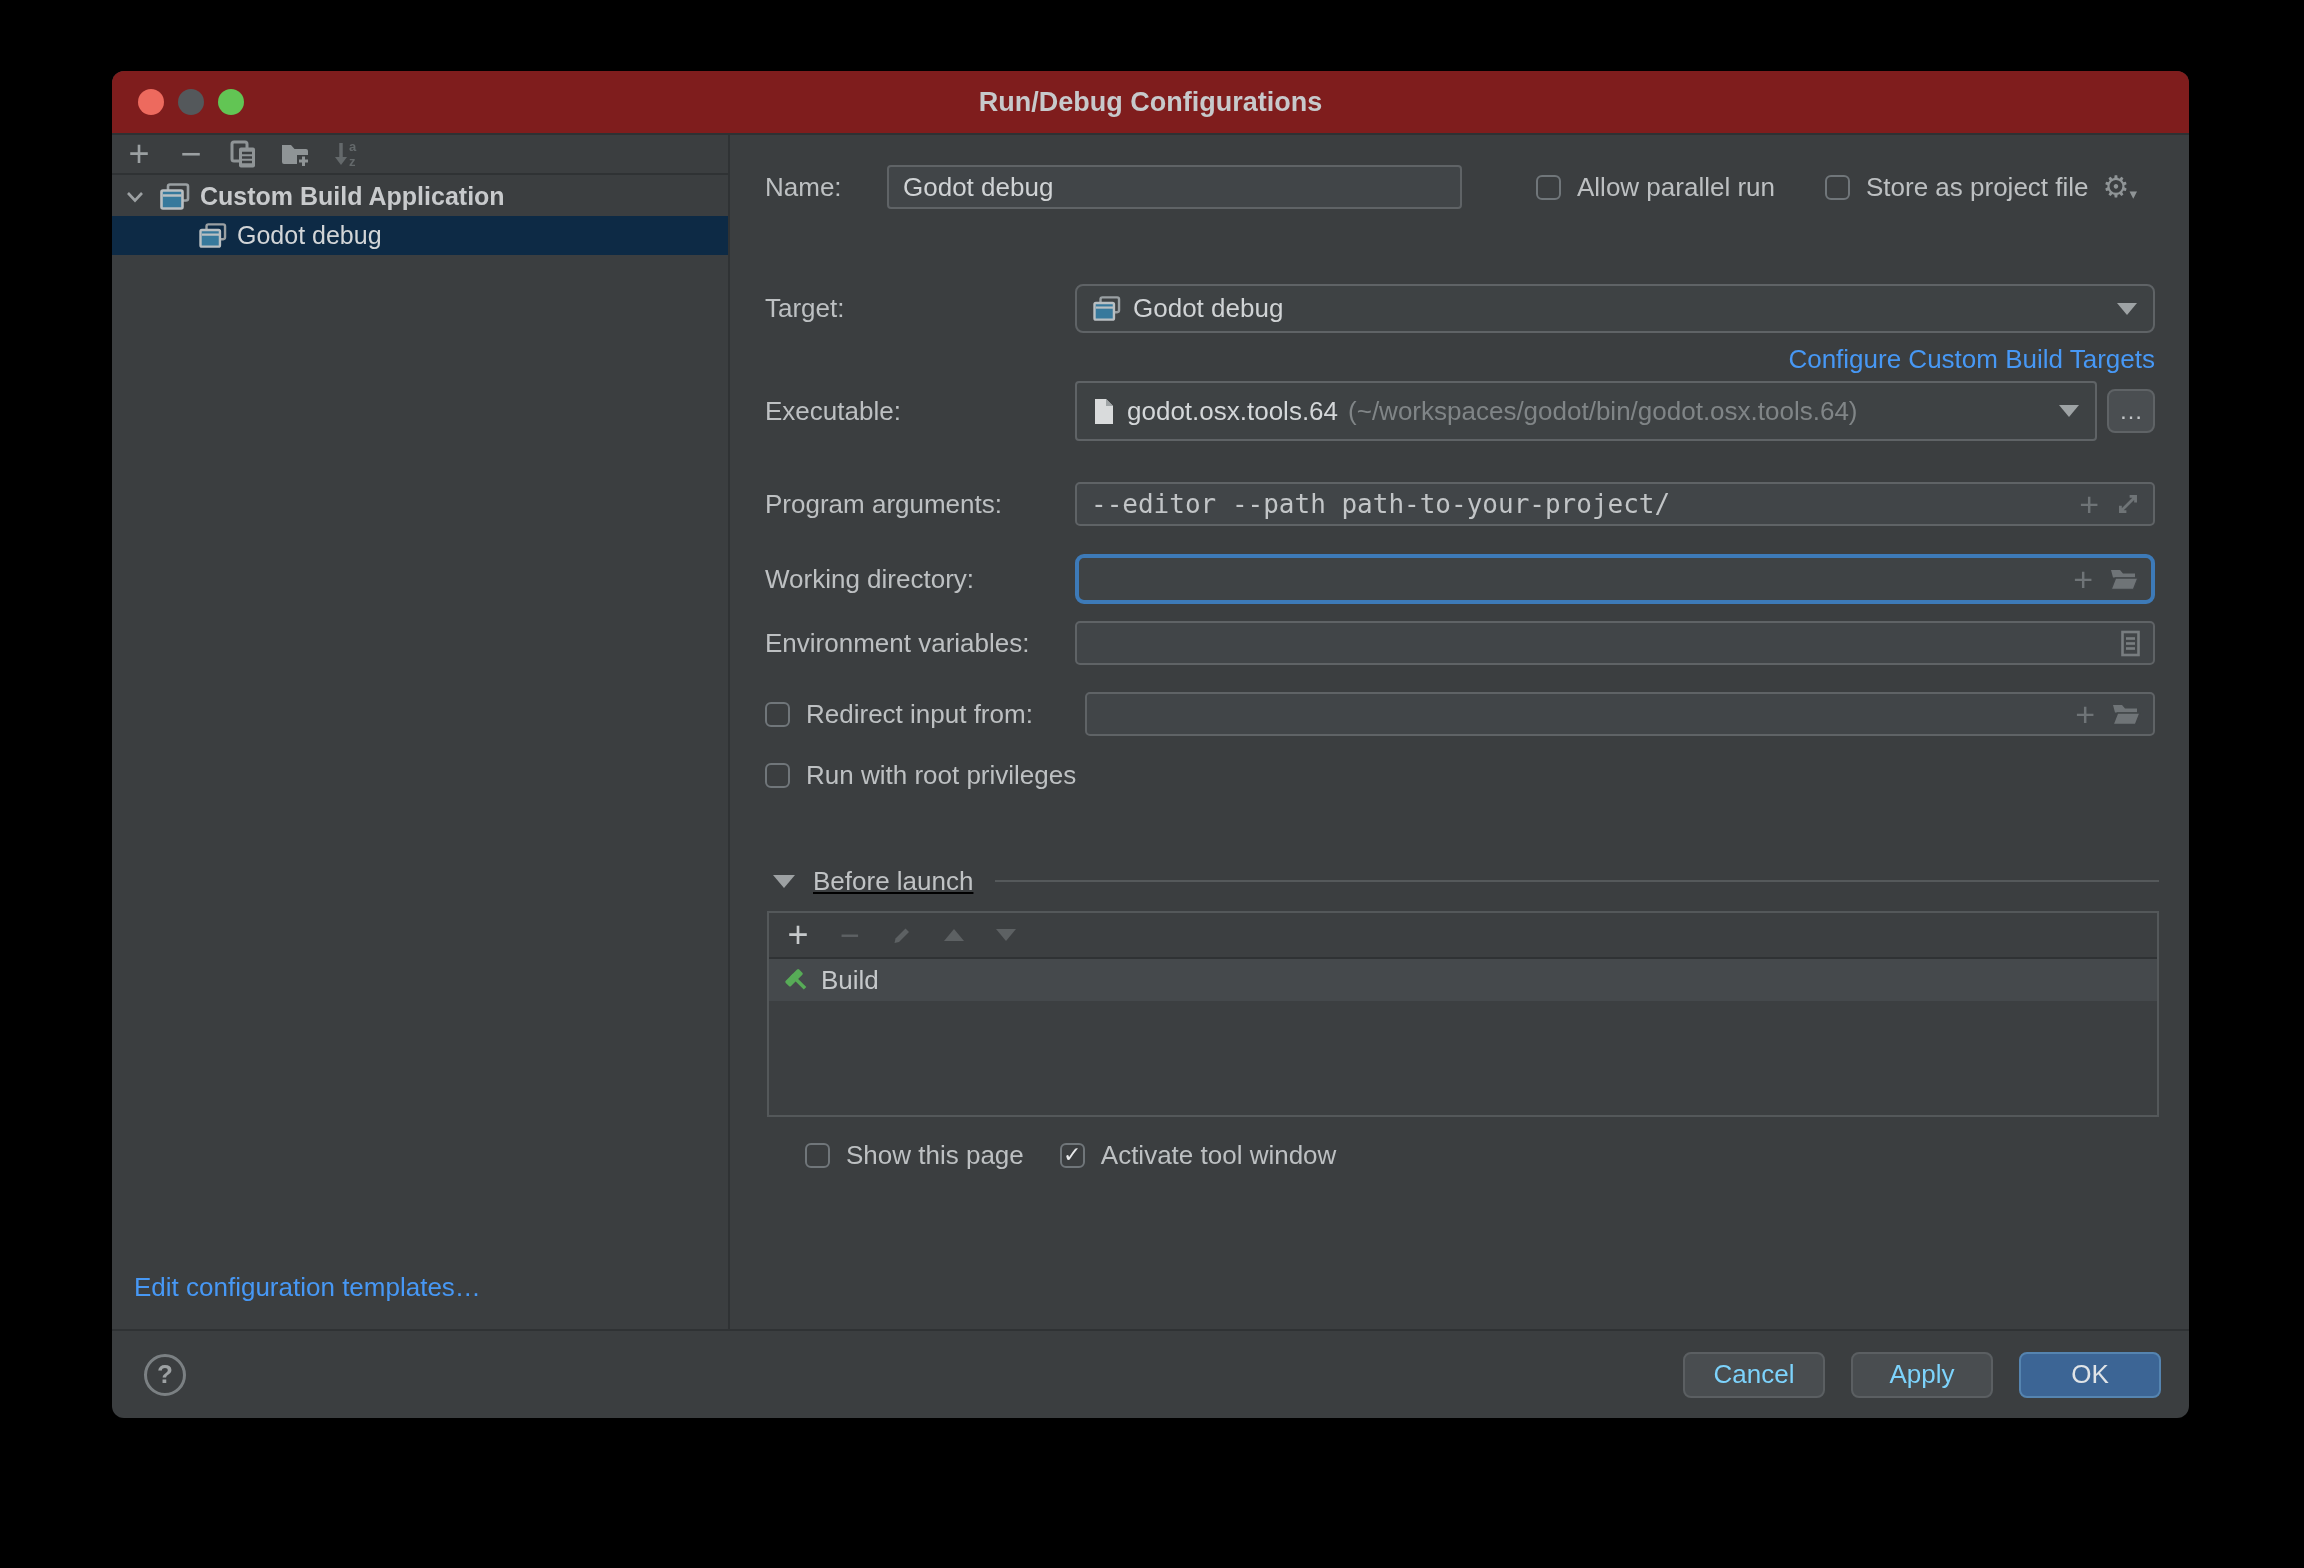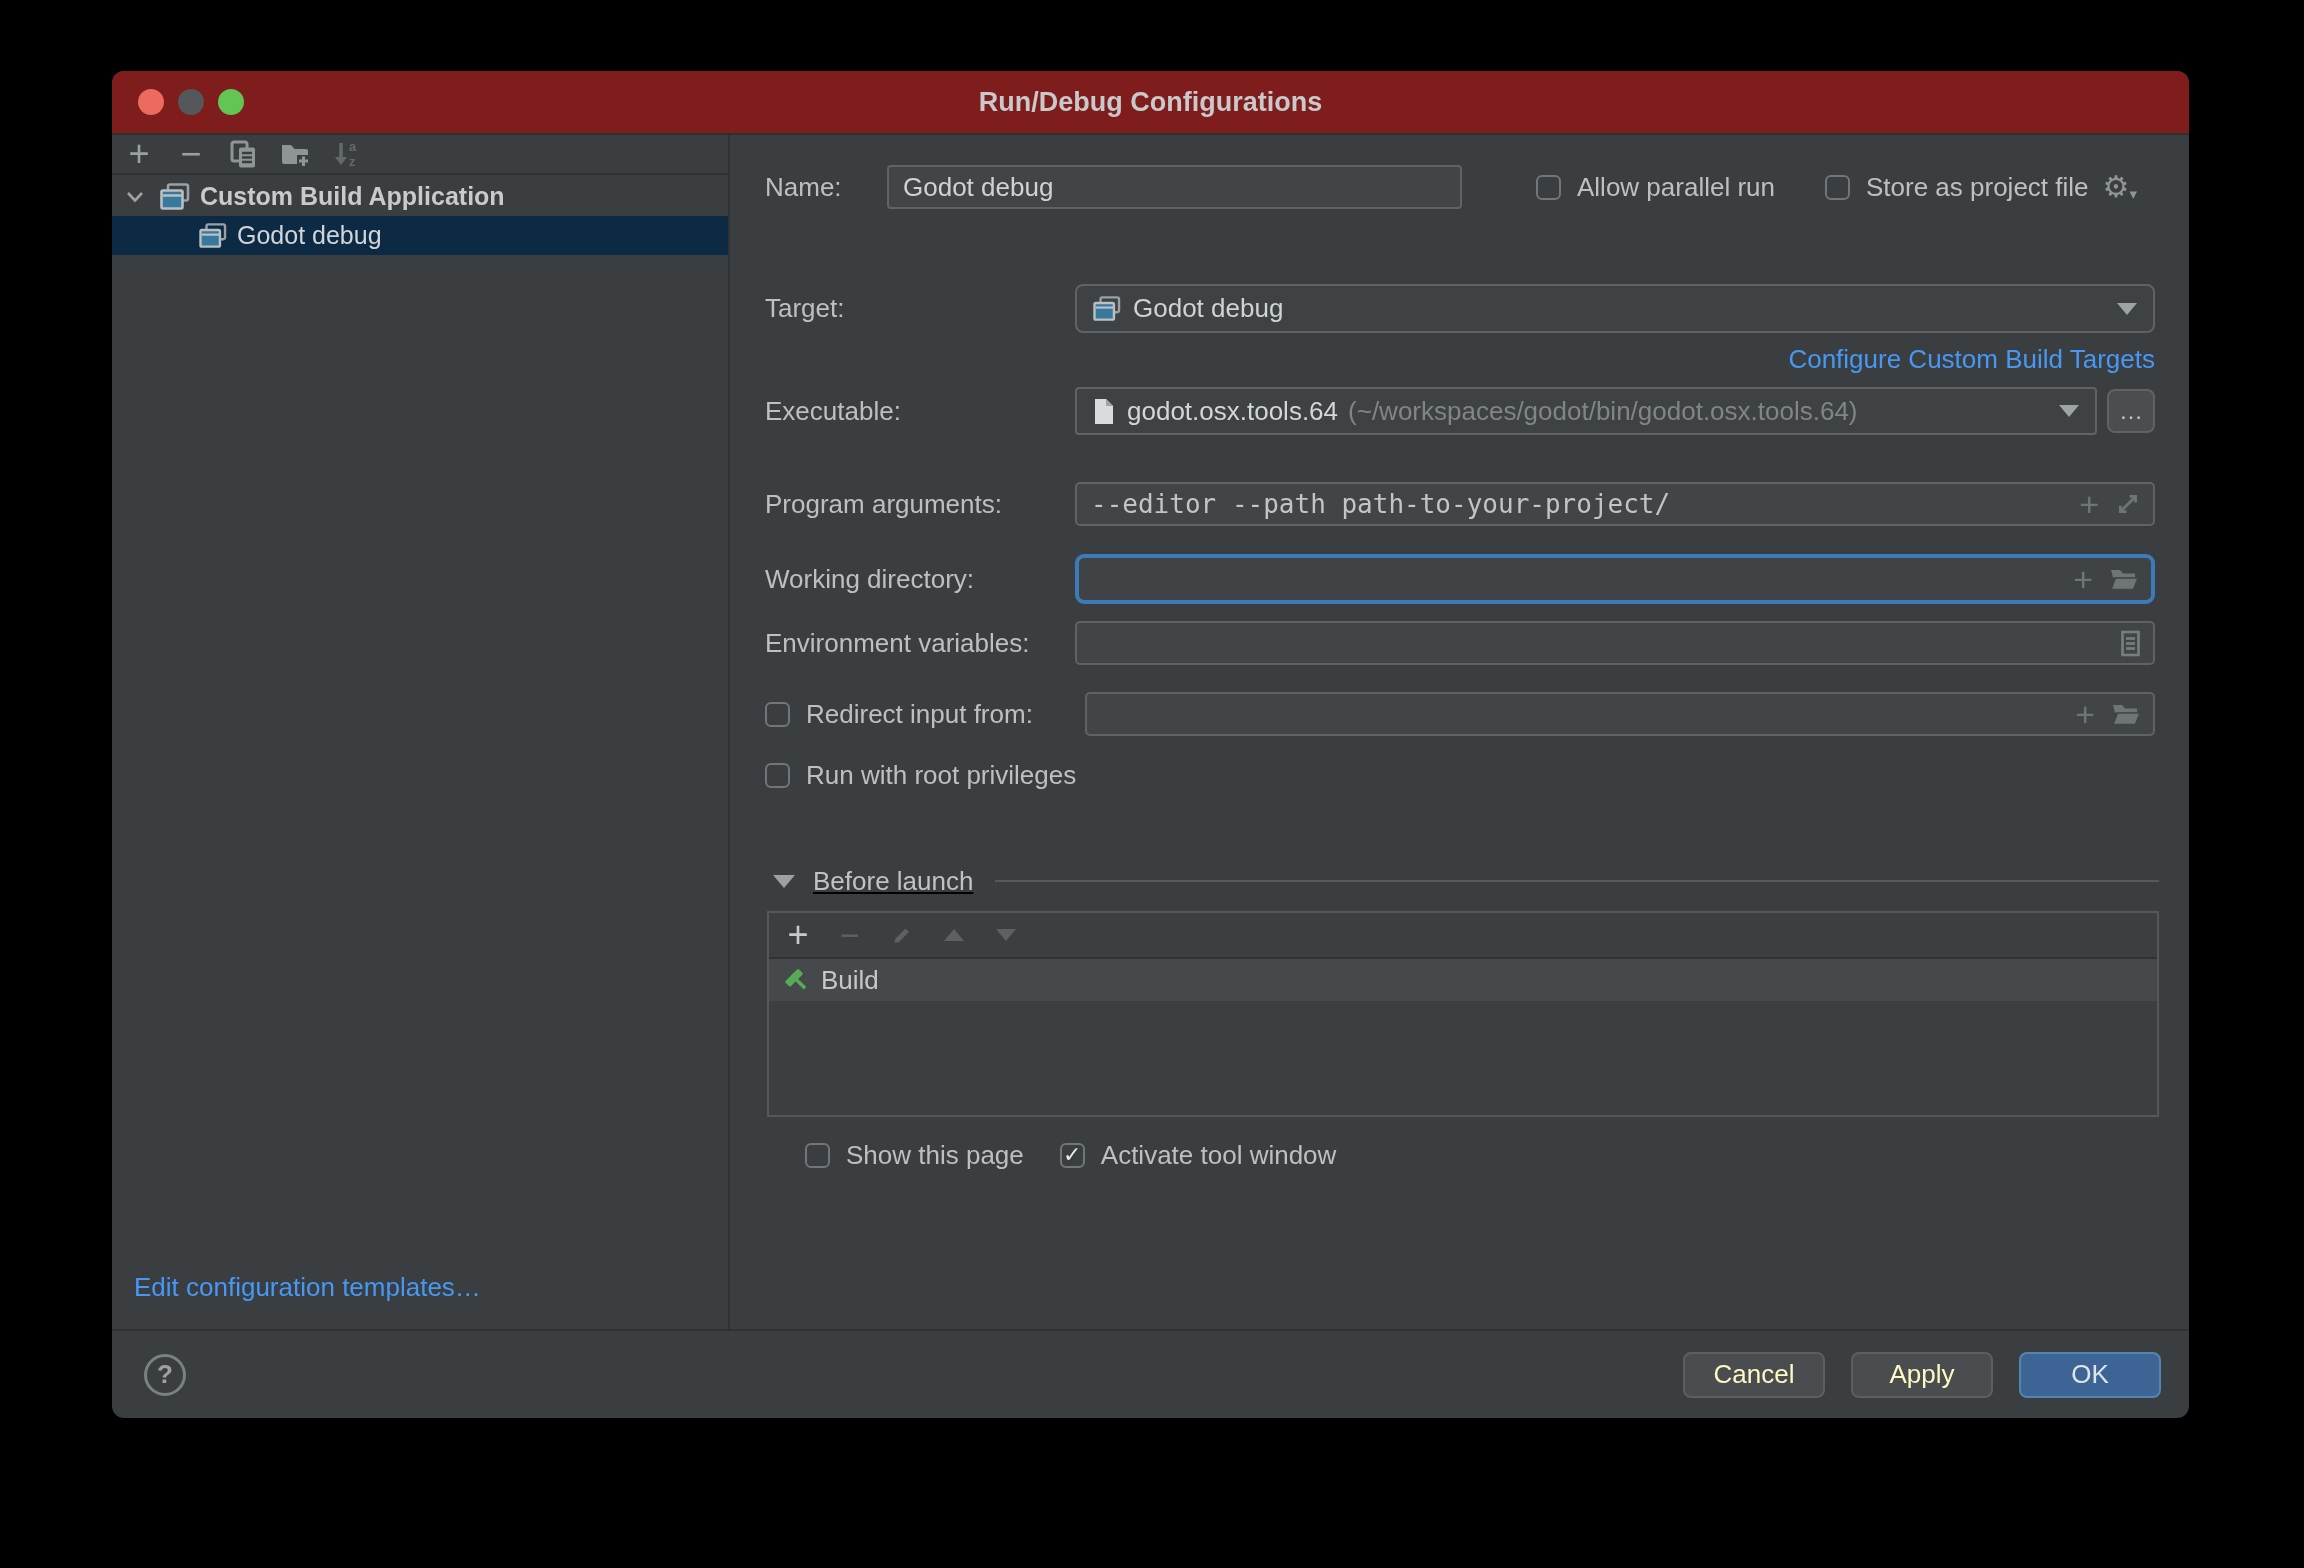--- a/index.html
+++ b/index.html
@@ -56,21 +56,21 @@
   .gear .tiny{font-size:15px;vertical-align:-2px;color:#8f9496;}
 
   .row-target{left:35px;top:149px;right:34px;height:49px;}
   .combo-target{flex:1 1 auto;height:49px;}
   .combo-target .val{font-size:26px;color:#d0d3d5;margin-left:12px;}
 
   .row-configure{left:35px;top:204px;right:34px;height:40px;justify-content:flex-end;}
   .cfg-link{font-size:26px;color:#4798f5;cursor:pointer;}
 
   .row-exe{left:35px;top:254px;right:34px;height:44px;}
-  .combo-exe{flex:1 1 auto;height:48px;border-radius:4px;align-items:center;}
+  .combo-exe{flex:1 1 auto;height:60px;border-radius:4px;align-items:center;}
   .exe-name{font-size:26px;color:#d4d7d9;margin-left:12px;white-space:pre;}
   .exe-path{font-size:26px;color:#808587;margin-left:10px;white-space:pre;}
   .more-btn{width:48px;height:44px;margin-left:10px;flex:0 0 auto;background:#4a4e51;border:2px solid #5f6366;
     border-radius:8px;color:#c3c6c8;font-size:24px;display:flex;align-items:center;justify-content:center;}
 
   .row-args{left:35px;top:347px;right:34px;height:44px;}
   .mono-val{font-family:"DejaVu Sans Mono",monospace;font-size:26px;color:#c2c5c7;padding-left:14px;white-space:pre;}
   .grow{flex:1 1 auto;}
 
   .row-workdir{left:35px;top:414px;right:34px;height:60px;}
@@ -100,21 +100,21 @@
 
   .row-page-checks{left:54px;top:1000px;height:40px;padding-left:21px;}
   .row-page-checks .pair{display:flex;align-items:center;margin-right:36px;}
 
   
   .footer{flex:0 0 auto;height:89px;border-top:2px solid #2f3234;display:flex;align-items:center;padding:0 28px;}
   .help-circle{width:42px;height:42px;border:3px solid #7b8083;border-radius:50%;margin-left:4px;
     display:flex;align-items:center;justify-content:center;font-size:26px;font-weight:bold;color:#9da1a3;}
   .btns{margin-left:auto;display:flex;gap:26px;}
   .btn{min-width:142px;height:46px;border-radius:8px;background:#494d50;border:2px solid #5b5f62;
-    display:flex;align-items:center;justify-content:center;font-size:26px;color:#fef9c3;cursor:pointer;}
+    display:flex;align-items:center;justify-content:center;font-size:26px;color:#7dd3fc;cursor:pointer;}
   .btn.primary{background:#3c6595;border-color:#5584b0;color:#e0e4e7;}
 
   svg{display:block;}
 </style>
 </head>
 <body>
 
 <div class="dialog">
 
   <div class="titlebar">

